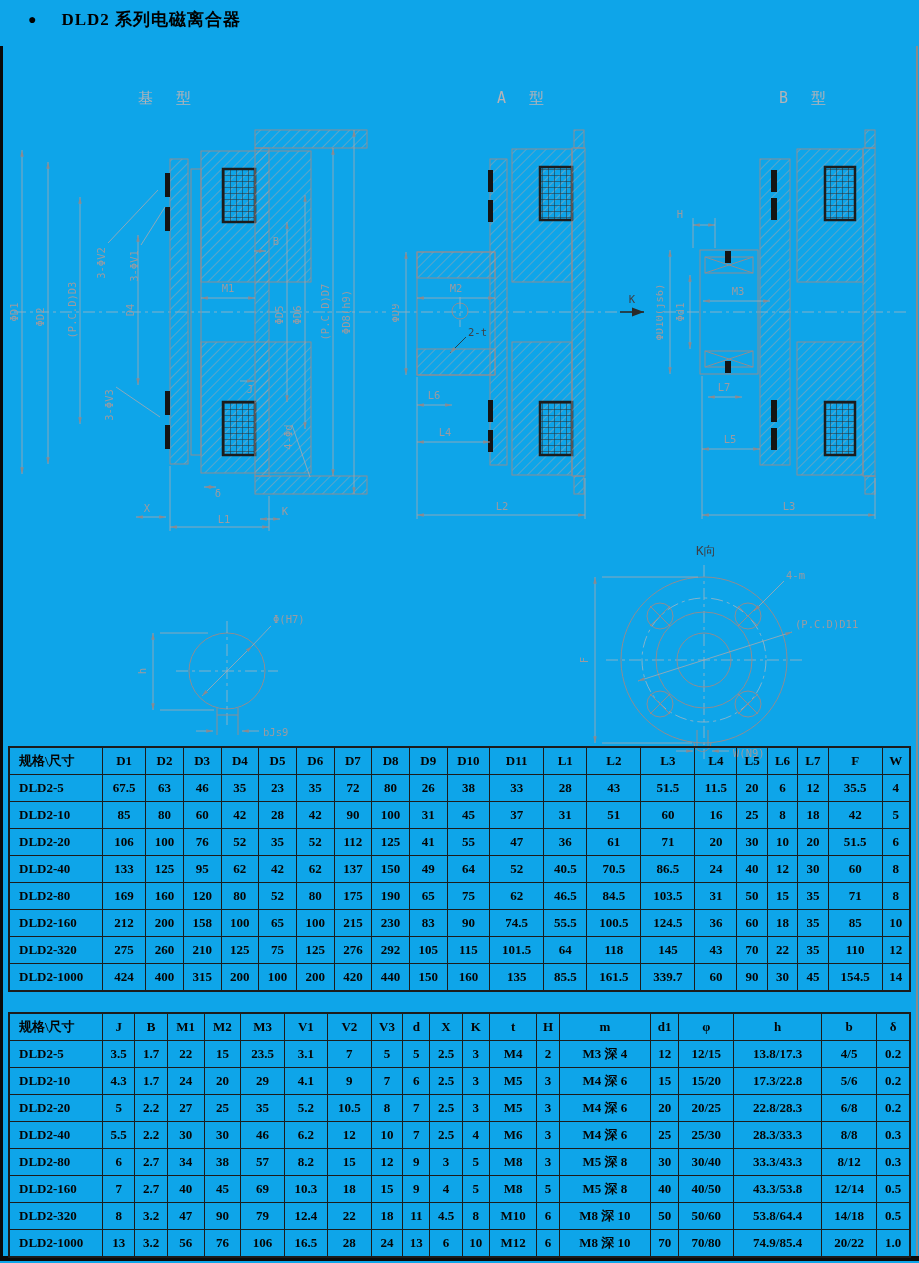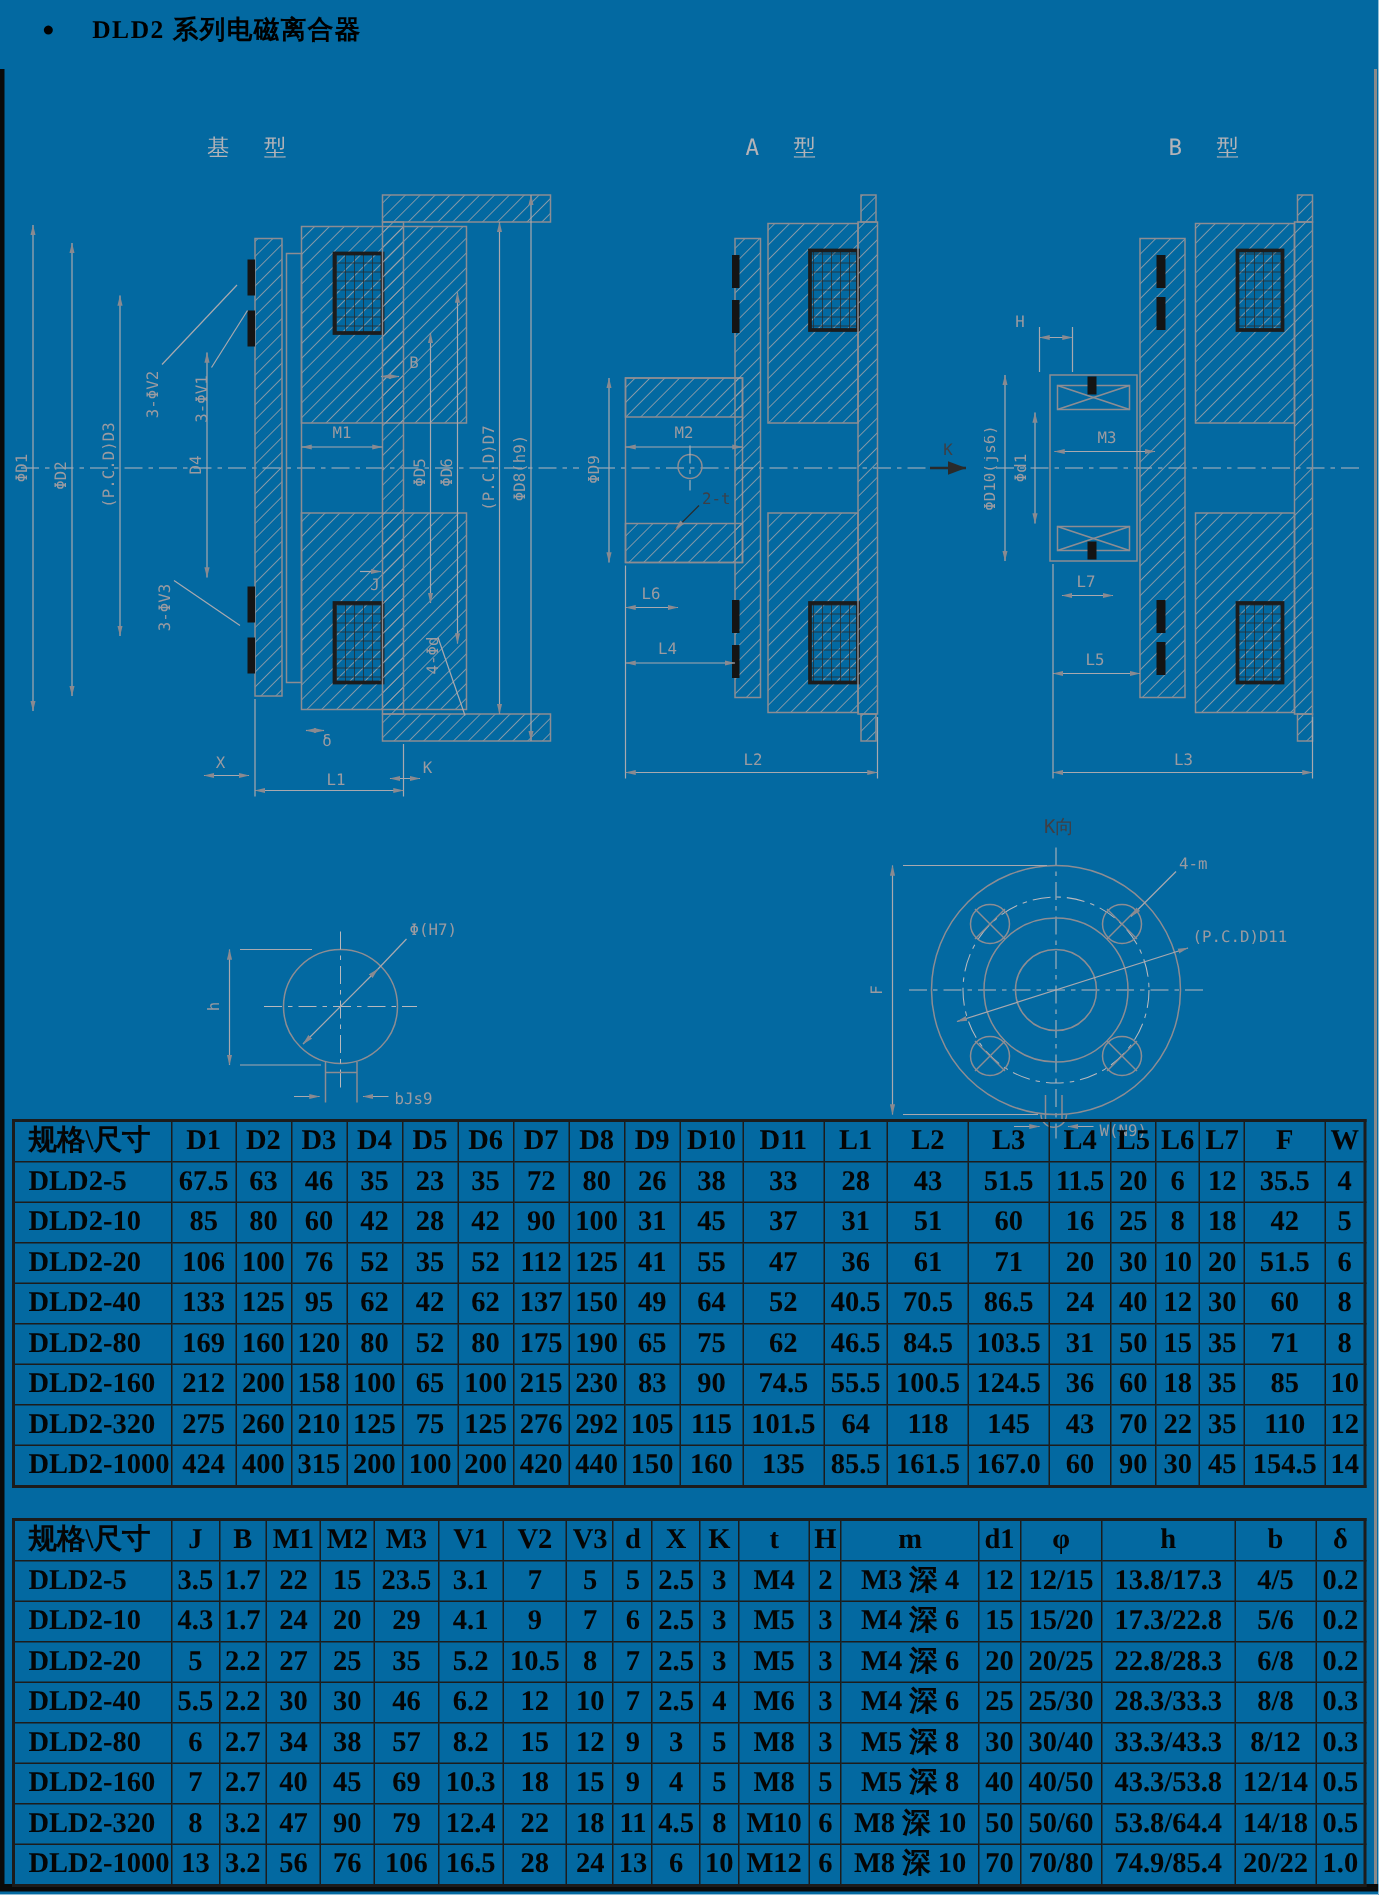--- a/index.html
+++ b/index.html
@@ -1,16 +1,16 @@
 <!DOCTYPE html>
 <html><head>
 <meta charset="utf-8">
 <style>
   html,body{margin:0;padding:0;background:#fff;}
-  #page{position:relative;width:919px;height:1263px;background:#0369a1;overflow:hidden;
+  #page{position:relative;width:919px;height:1263px;background:#0ea5e9;overflow:hidden;
         font-family:"Liberation Serif",serif;}
   
   .frame-left{position:absolute;left:0;top:46px;width:3px;height:1214px;background:#0a0a0a;}
   .frame-right{position:absolute;left:916px;top:46px;width:2px;height:1214px;background:#8a8a8a;}
   .frame-bottom{position:absolute;left:0;top:1256px;width:919px;height:5px;background:#0a0a0a;}
   
   .doc-title{position:absolute;left:28px;top:8px;font-size:17px;font-weight:700;color:#000;
              letter-spacing:1px;white-space:nowrap;}
   .doc-title .bullet{display:inline-block;margin-right:24px;font-size:14px;transform:translateY(-1px);}
   
@@ -22,21 +22,21 @@
   .cl{stroke:#b8b8bd;stroke-width:0.7;fill:none;stroke-dasharray:12 4 3 4;}
   .lt{font:10.5px "DejaVu Sans Mono",monospace;fill:#9b9ba1;text-anchor:middle;}
   .lts{text-anchor:start;}
   .ltd{fill:#3f3f45;}
   .blk{fill:#141414;stroke:none;}
   .coil{fill:url(#grid);stroke:#1c1c1c;stroke-width:2.5;}
   .ttl{font:15px "DejaVu Sans Mono",monospace;fill:#b3b3b8;letter-spacing:7px;text-anchor:middle;}
   .dk{stroke:#2a2a2a;}
   
   .dims-table{position:absolute;left:8px;width:903px;border-collapse:collapse;
-              font-family:"Liberation Serif",serif;font-size:19px;font-weight:700;color:#050505;}
+              font-family:"Liberation Serif",serif;font-size:13px;font-weight:700;color:#050505;}
   .dims-table th,.dims-table td{border:1px solid #1c1c1c;text-align:center;padding:4px 1px;
               white-space:nowrap;line-height:18px;}
   .dims-table{border:2px solid #1c1c1c;}
   .dims-table th:first-child,.dims-table td:first-child{text-align:left;padding-left:9px;width:82px;}
   #table1{top:746px;}
   #table2{top:1012px;}
 </style>
 </head>
 <body>
 
@@ -516,21 +516,21 @@
           <td>200</td>
           <td>100</td>
           <td>200</td>
           <td>420</td>
           <td>440</td>
           <td>150</td>
           <td>160</td>
           <td>135</td>
           <td>85.5</td>
           <td>161.5</td>
-          <td>167.0</td>
+          <td>339.7</td>
           <td>60</td>
           <td>90</td>
           <td>30</td>
           <td>45</td>
           <td>154.5</td>
           <td>14</td>
         </tr>
       </tbody>
     </table>
   <table id="table2" class="dims-table">

